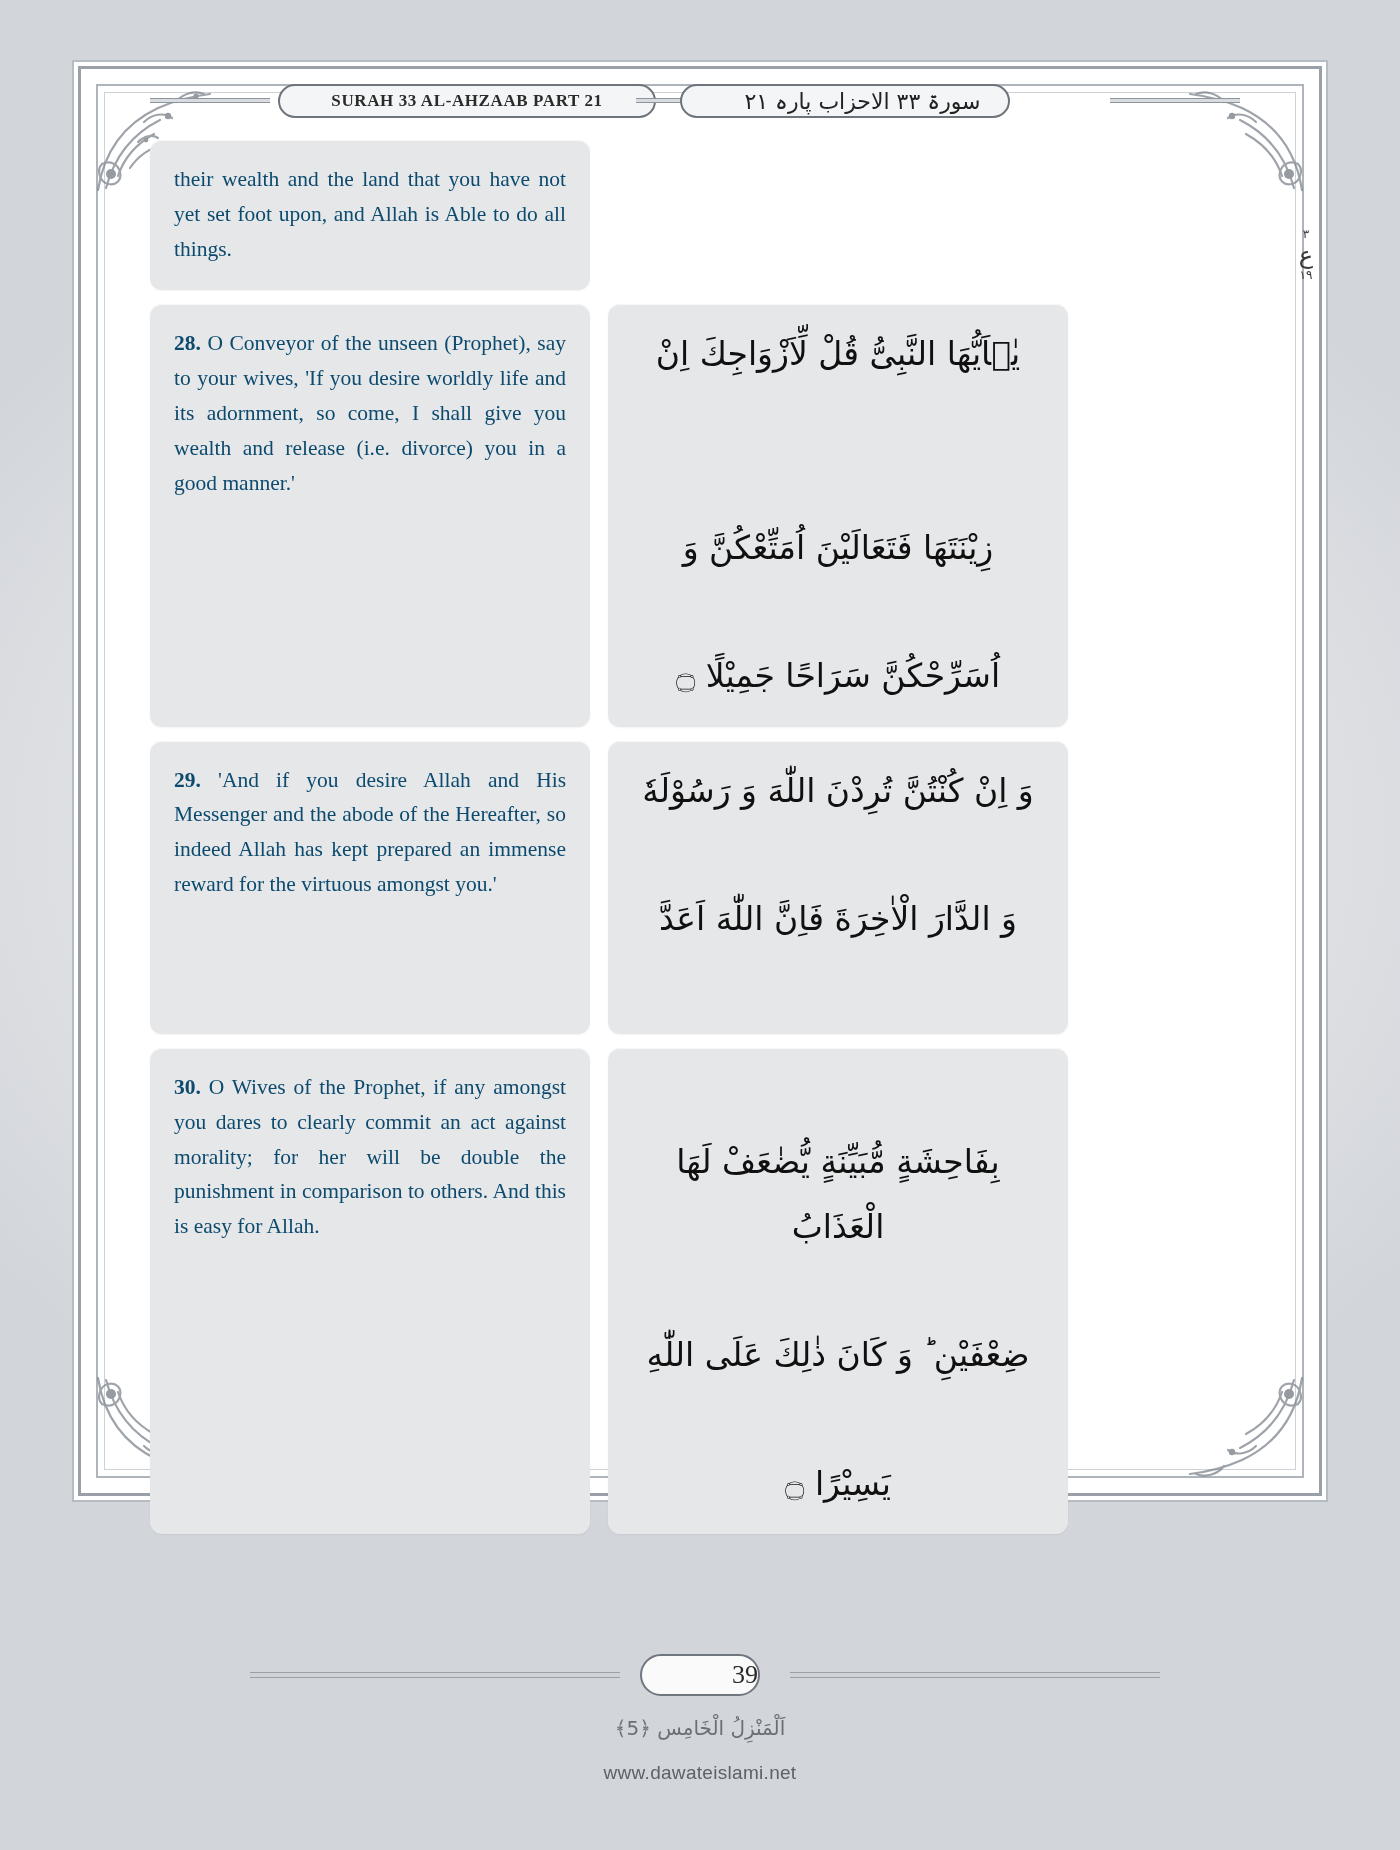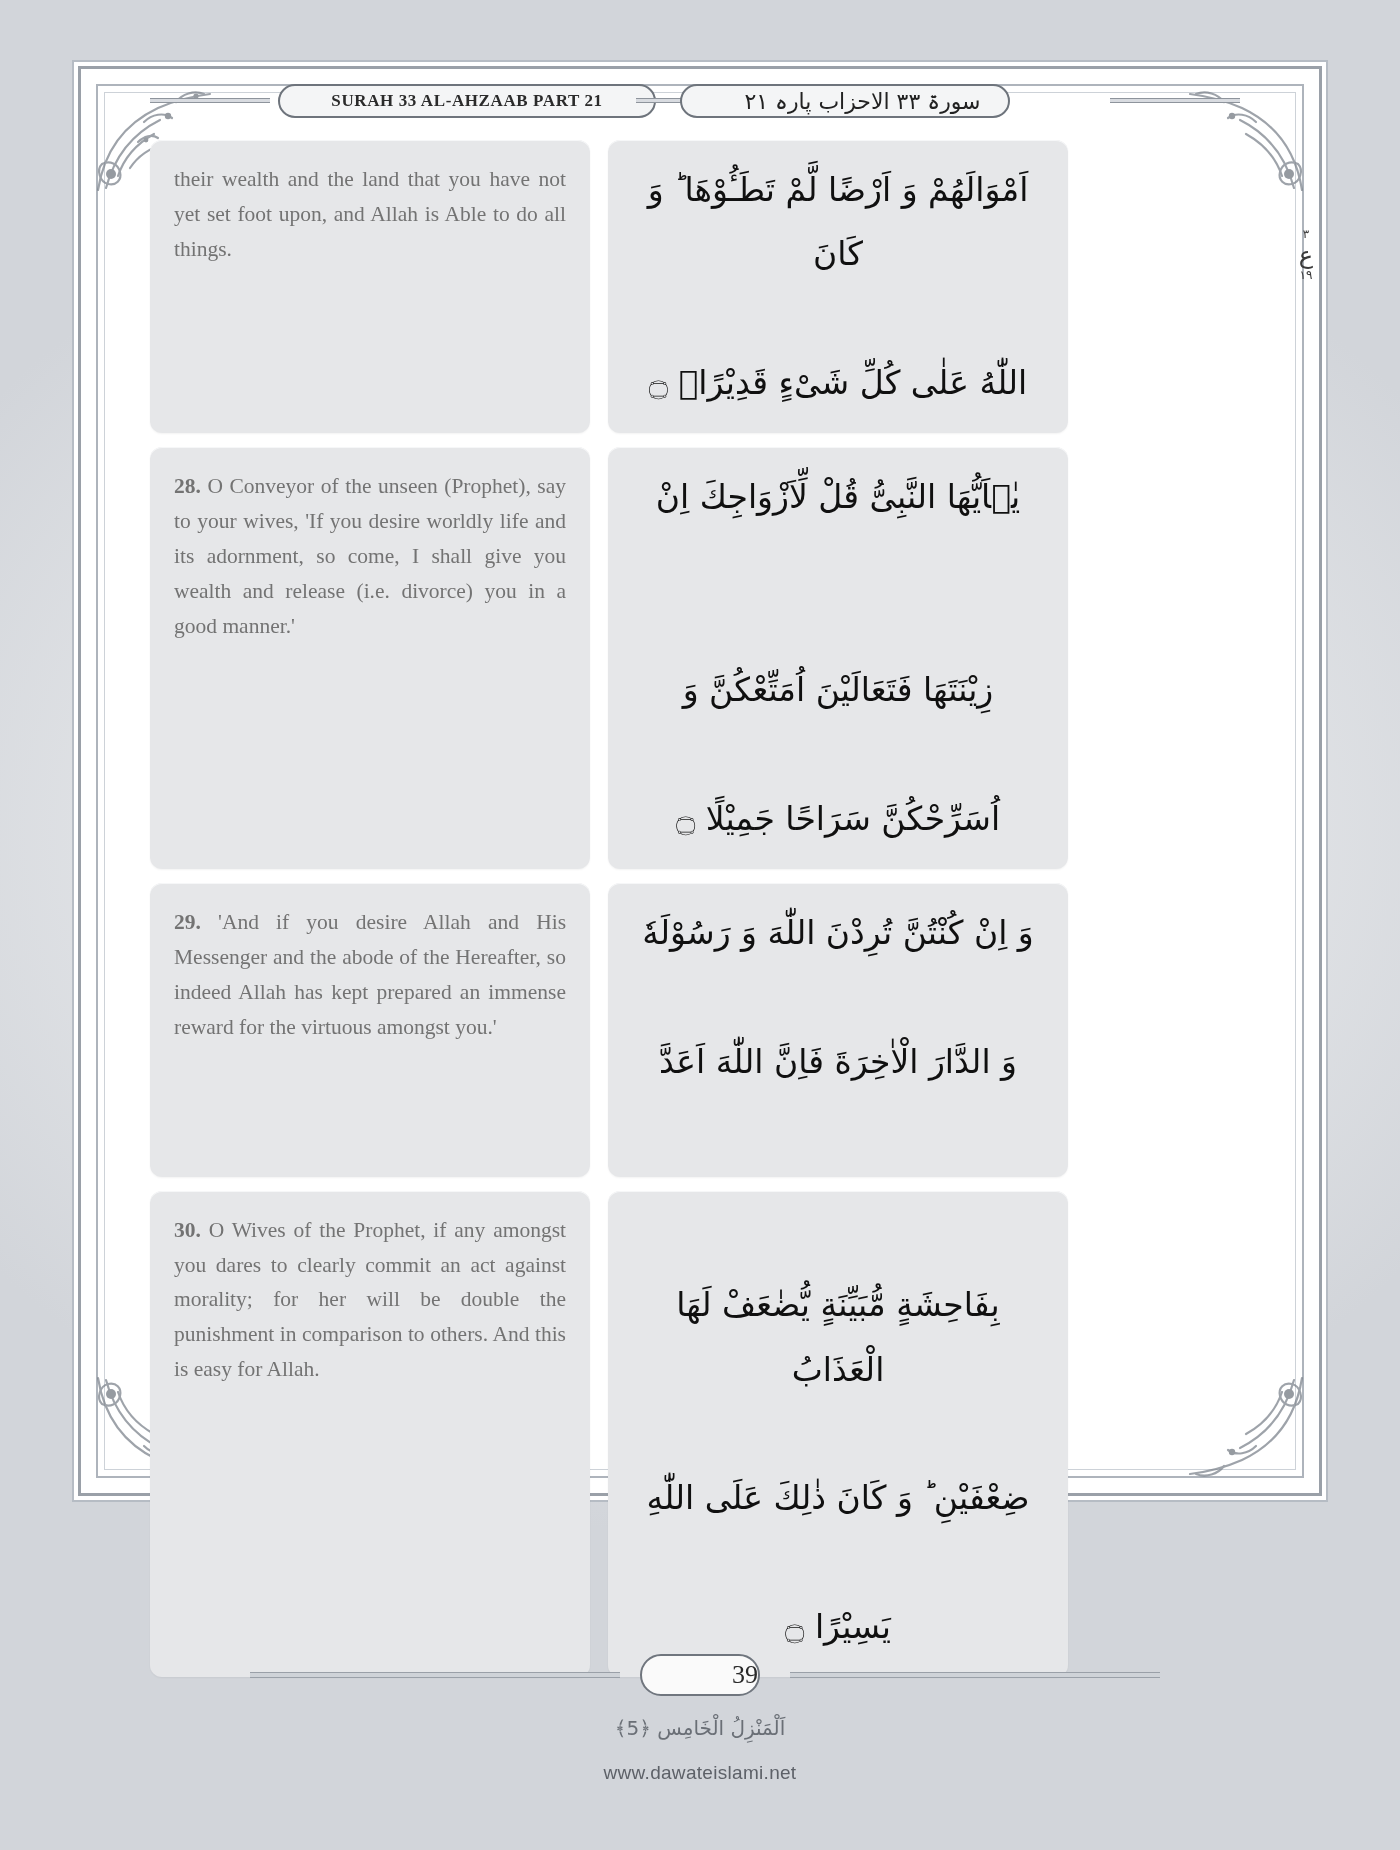--- a/index.html
+++ b/index.html
@@ -123,21 +123,21 @@
     box-shadow: inset 0 1px 0 #f6f7f8, 0 1px 2px rgba(0,0,0,0.05);
   }
 
   .cell-en {
     width: 440px;
     padding: 22px 24px 24px 24px;
     font-size: 21.5px;
     line-height: 1.62;
     text-align: justify;
     text-justify: inter-word;
-    color: #737373;
+    color: #0c4a6e;
   }
   .cell-en .vnum {
     font-weight: bold;
   }
 
   .cell-ar {
     width: 460px;
     padding: 18px 24px;
     direction: rtl;
     text-align: center;
@@ -307,26 +307,20 @@
     <span class="ruku-n">١٩</span>
   </div>
 
   <div id="content">
 
     <div class="verse-row">
       <div class="cell cell-en">
         <span class="vnum"></span>
         <span>their wealth and the land that you have not yet set foot upon, and Allah is Able to do all things.</span>
       </div>
-      <div class="cell cell-ar">
-        <span>
-          <span>اَمْوَالَهُمْ وَ اَرْضًا لَّمْ تَطَـُٔوْهَا ؕ وَ كَانَ</span><br>
-          <span>اللّٰهُ عَلٰى كُلِّ شَیْءٍ قَدِیْرًا۠ ۝</span>
-        </span>
-      </div>
     </div>
 
     <div class="verse-row">
       <div class="cell cell-en">
         <span class="vnum">28.</span>
         <span>O Conveyor of the unseen (Prophet), say to your wives, 'If you desire worldly life and its adornment, so come, I shall give you wealth and release (i.e. divorce) you in a good manner.'</span>
       </div>
       <div class="cell cell-ar">
         <span>
           <span>یٰۤاَیُّهَا النَّبِیُّ قُلْ لِّاَزْوَاجِكَ اِنْ</span><br>

